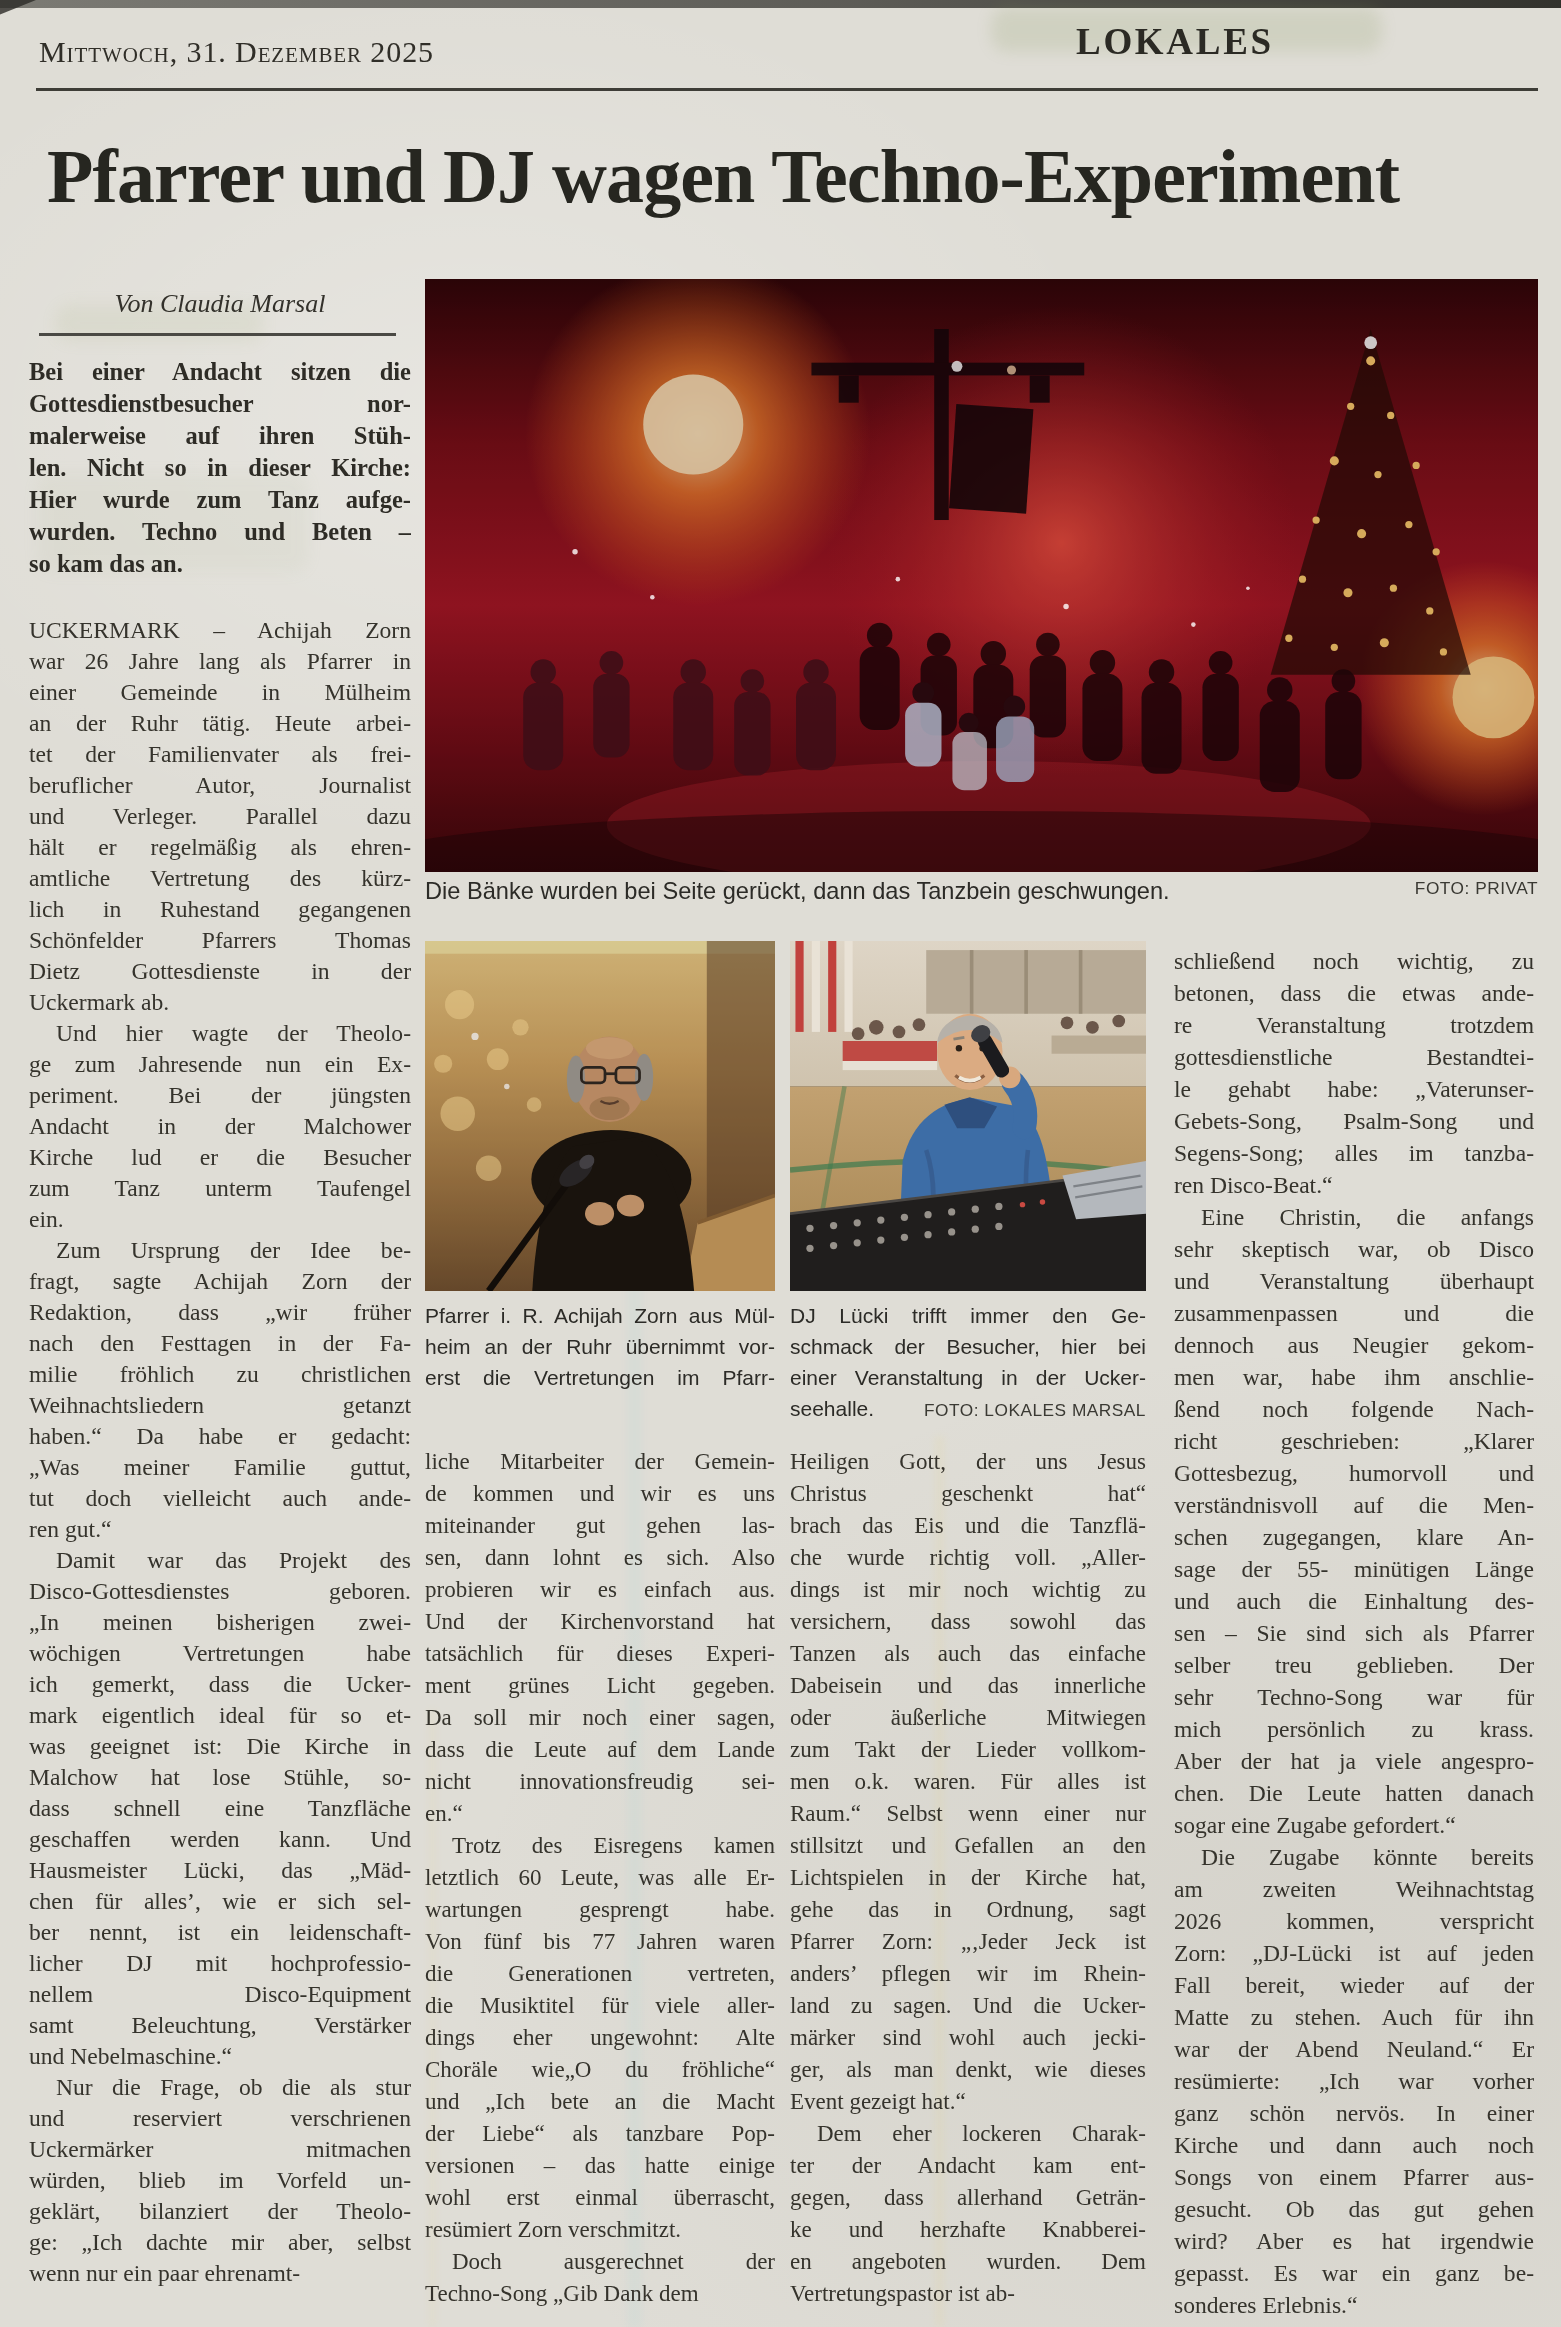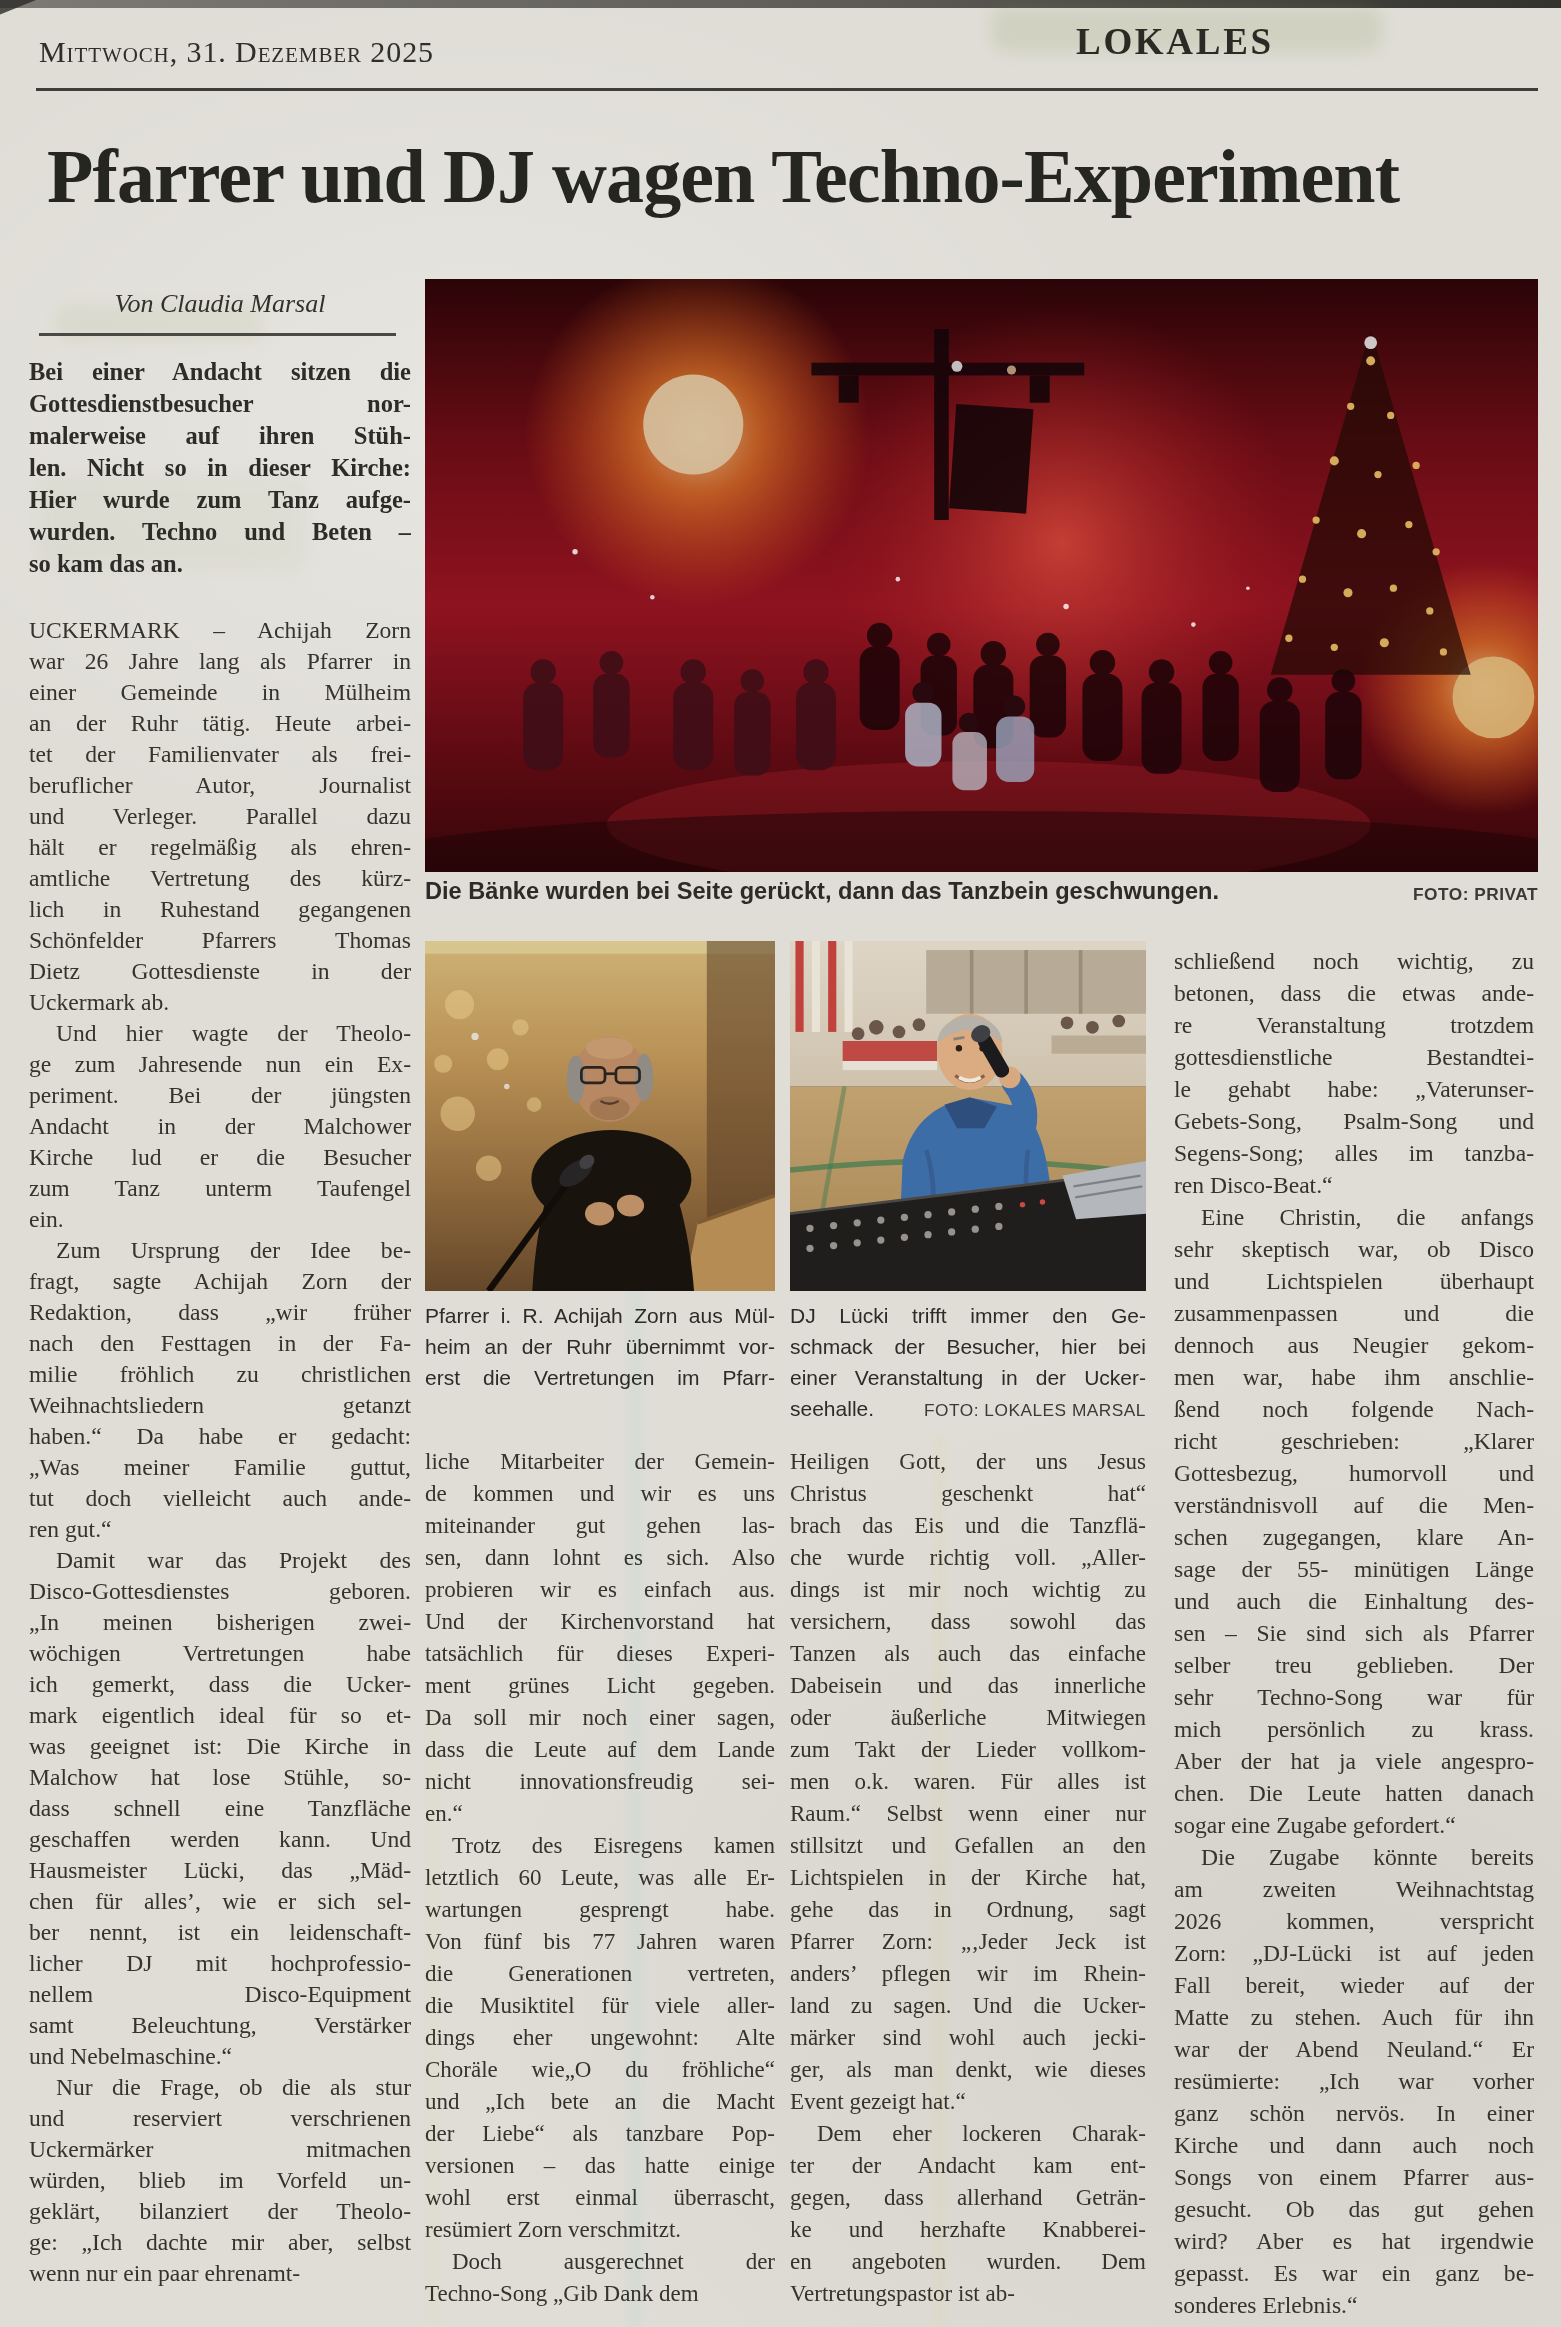--- a/index.html
+++ b/index.html
@@ -54,21 +54,21 @@
   
   .photo{position:absolute;overflow:hidden;background:#555;}
   .photo svg{display:block;width:100%;height:100%;}
   .photo-main{left:425px;top:279px;width:1113px;height:593px;}
   .photo-pastor{left:425px;top:941px;width:350px;height:350px;}
   .photo-dj{left:790px;top:941px;width:356px;height:350px;}
 
   .caption{position:absolute;font-family:"Liberation Sans","DejaVu Sans",sans-serif;
            color:#2c2b27;}
   .cap-main{left:425px;top:878px;width:1113px;font-size:23.6px;display:flex;
-            justify-content:space-between;align-items:flex-end;font-weight:bold;}
+            justify-content:space-between;align-items:flex-start;}
   .cap-pastor{left:425px;top:1300px;width:350px;font-size:21px;line-height:31px;}
   .cap-dj{left:790px;top:1300px;width:356px;font-size:21px;line-height:31px;}
   .cap-last{display:flex;justify-content:space-between;align-items:baseline;}
   .credit{font-size:17.3px;letter-spacing:0.5px;color:#3a3933;white-space:nowrap;}
 </style>
 </head>
 <body>
 
 <div class="page">
 
@@ -241,21 +241,21 @@
         <div class="ln">re Veranstaltung trotzdem</div>
         <div class="ln">gottesdienstliche Bestandtei-</div>
         <div class="ln">le gehabt habe: „Vaterunser-</div>
         <div class="ln">Gebets-Song, Psalm-Song und</div>
         <div class="ln">Segens-Song; alles im tanzba-</div>
         <div class="ln pl">ren Disco-Beat.“</div>
       </div>
       <div class="para">
         <div class="ln ind">Eine Christin, die anfangs</div>
         <div class="ln">sehr skeptisch war, ob Disco</div>
-        <div class="ln">und Lichtspielen überhaupt</div>
+        <div class="ln">und Veranstaltung überhaupt</div>
         <div class="ln">zusammenpassen und die</div>
         <div class="ln">dennoch aus Neugier gekom-</div>
         <div class="ln">men war, habe ihm anschlie-</div>
         <div class="ln">ßend noch folgende Nach-</div>
         <div class="ln">richt geschrieben: „Klarer</div>
         <div class="ln">Gottesbezug, humorvoll und</div>
         <div class="ln">verständnisvoll auf die Men-</div>
         <div class="ln">schen zugegangen, klare An-</div>
         <div class="ln">sage der 55- minütigen Länge</div>
         <div class="ln">und auch die Einhaltung des-</div>

